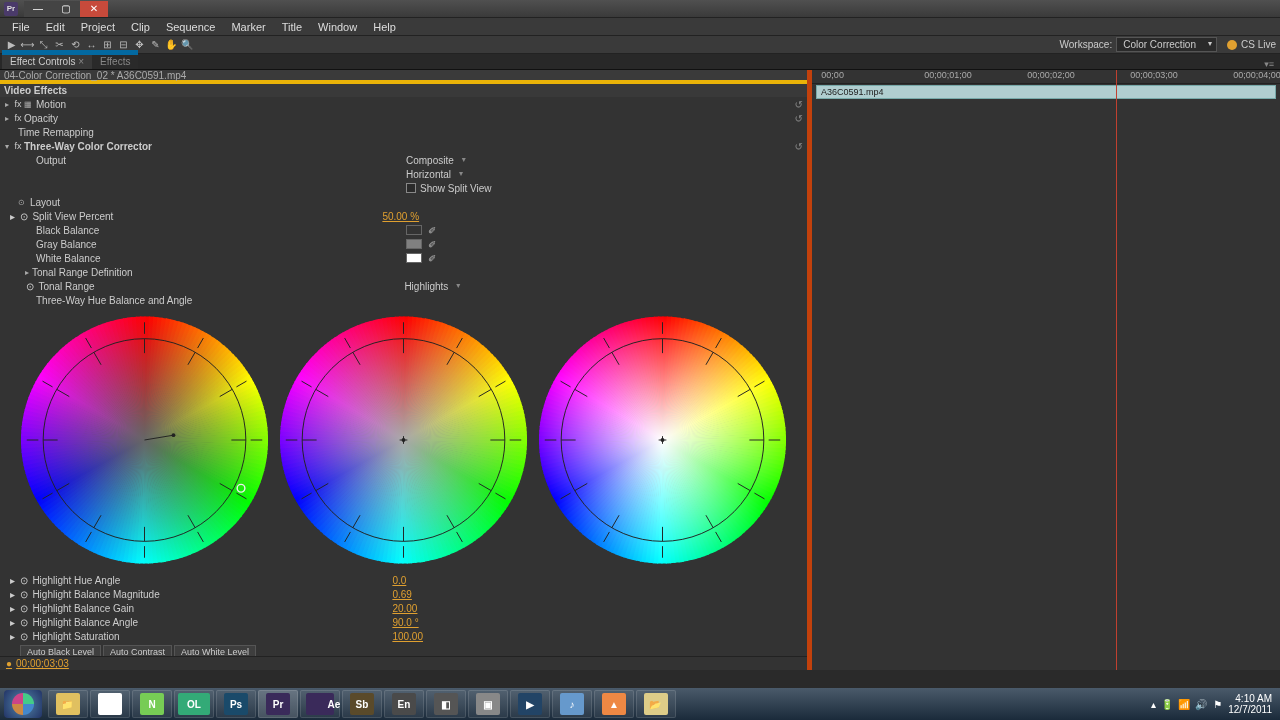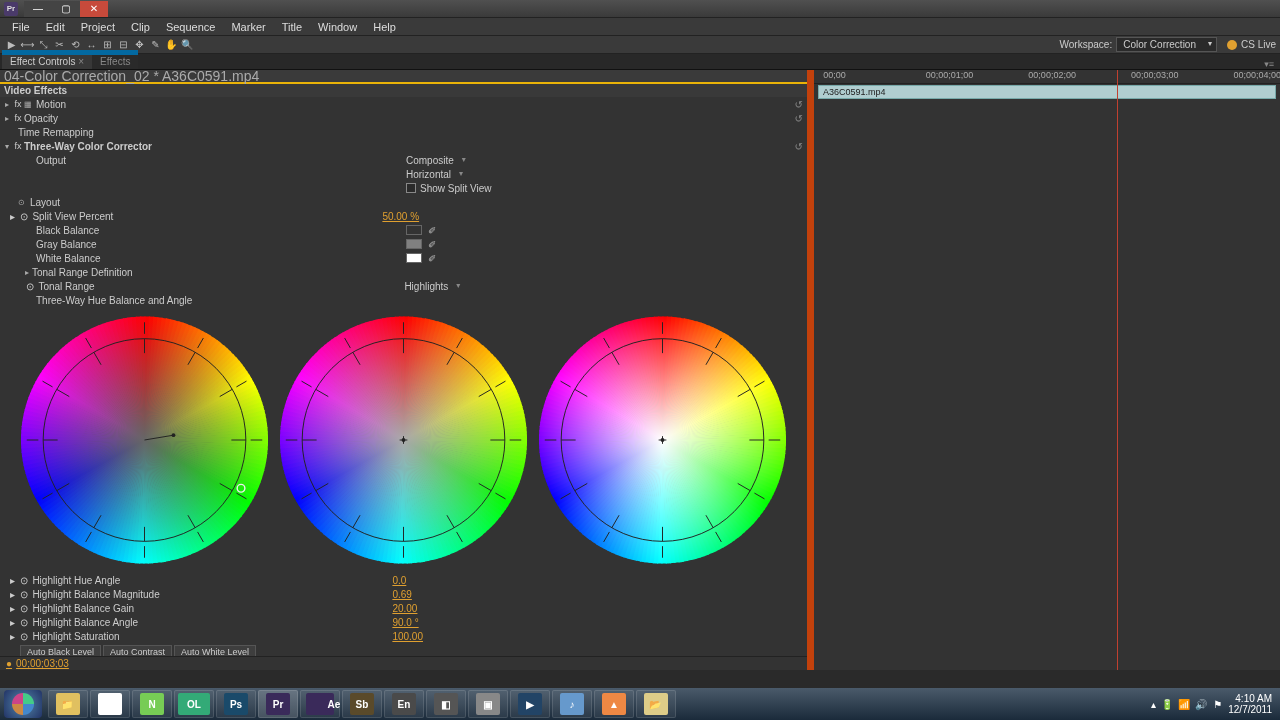--- a/index.html
+++ b/index.html
@@ -21,22 +21,22 @@
 .ws-select { background: #2a2a2a; padding: 1px 20px 1px 6px; border: 1px solid #555; margin-right: 10px; position: relative; }
 .ws-select::after { content: "▾"; position: absolute; right: 4px; font-size: 8px; }
 .cs-live { display: flex; align-items: center; }
 .cs-dot { width: 10px; height: 10px; border-radius: 50%; background: #e0a030; margin-right: 4px; }
 .tabs { height: 16px; background: #282828; display: flex; align-items: flex-end; padding: 0 2px; border-bottom: 1px solid #111; }
 .tab { padding: 1px 8px 2px; font-size: 10px; background: #383838; color: #ccc; margin-right: 0; border-top: 5px solid #0369a1; }
 .tab.inactive { background: #2a2a2a; color: #888; }
 .tab-menu { margin-left: auto; color: #888; font-size: 9px; padding-right: 4px; }
 .main { display: flex; height: 600px; background: #333; }
 .panel-left { width: 807px; display: flex; flex-direction: column; background: #333; }
-.panel-right { flex: 1; background: #333; border-left: 7px solid #c2410c; }
-.clip-header { height: 14px; background: #3a3a3a; padding: 0 4px; font-size: 14px; display: flex; align-items: center; color: #aaa; border-bottom: 2px solid #eab308; }
+.panel-right { flex: 1; background: #333; border-left: 5px solid #c2410c; }
+.clip-header { height: 14px; background: #3a3a3a; padding: 0 4px; font-size: 10px; display: flex; align-items: center; color: #aaa; border-bottom: 4px solid #eab308; }
 .effect-list { flex: 1; overflow: hidden; background: #333; position: relative; }
 .eff-section { padding: 1px 4px; font-size: 10px; color: #ccc; background: #393939; font-weight: bold; }
 .eff-row { display: flex; align-items: center; height: 14px; padding: 0 2px; font-size: 10px; color: #ccc; position: relative; }
 .eff-row .tri { width: 10px; text-align: center; font-size: 8px; color: #aaa; }
 .eff-row .fx { width: 12px; text-align: center; font-size: 9px; }
 .eff-row .anim { width: 12px; font-size: 8px; color: #aaa; }
 .eff-row .lbl { flex: 1; }
 .eff-row .reset { position: absolute; right: 4px; font-size: 10px; color: #888; }
 .indent1 { padding-left: 18px; }
 .indent2 { padding-left: 36px; }

